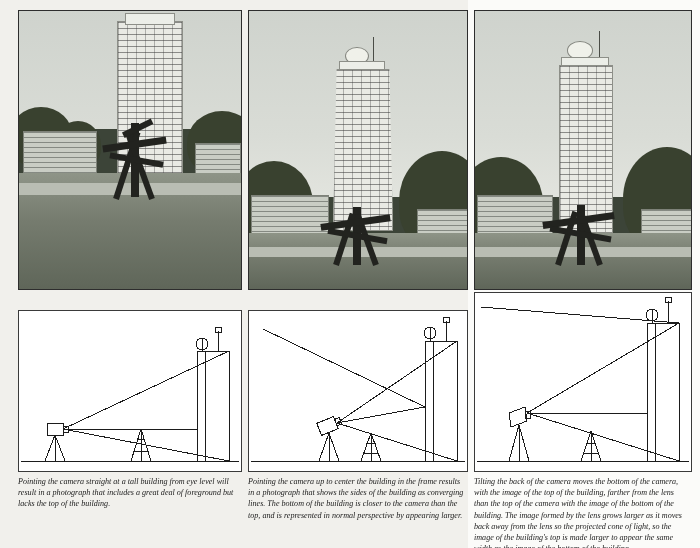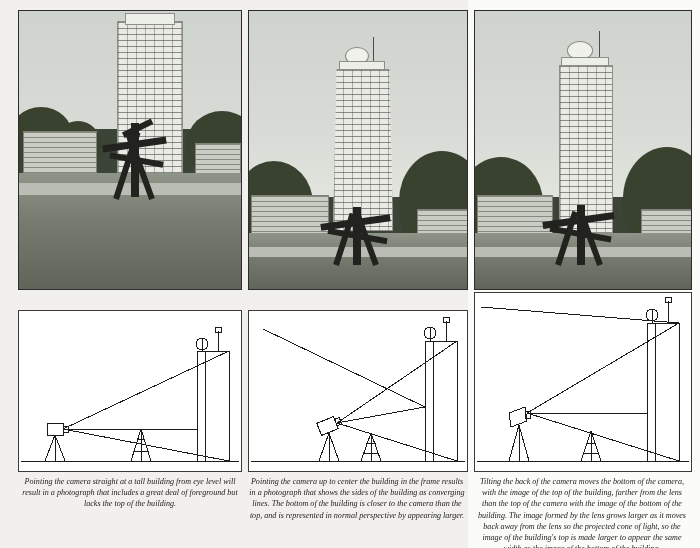--- a/index.html
+++ b/index.html
@@ -120,21 +120,21 @@
 
   .dsvg { display: block; width: 100%; height: 100%; }
 
   
   .caption {
     position: absolute;
     font-style: italic;
     font-size: 8.1px;
     line-height: 11.2px;
     color: #1b1b1b;
-    text-align: center;
+    text-align: left;
   }
   .caption.c1 { left: 18px;  top: 476px; width: 224px; }
   .caption.c2 { left: 248px; top: 476px; width: 218px; }
   .caption.c3 { left: 474px; top: 476px; width: 216px; }
 
   
   .sheet3 {
     position: absolute;
     left: 468px;
     top: 0;

